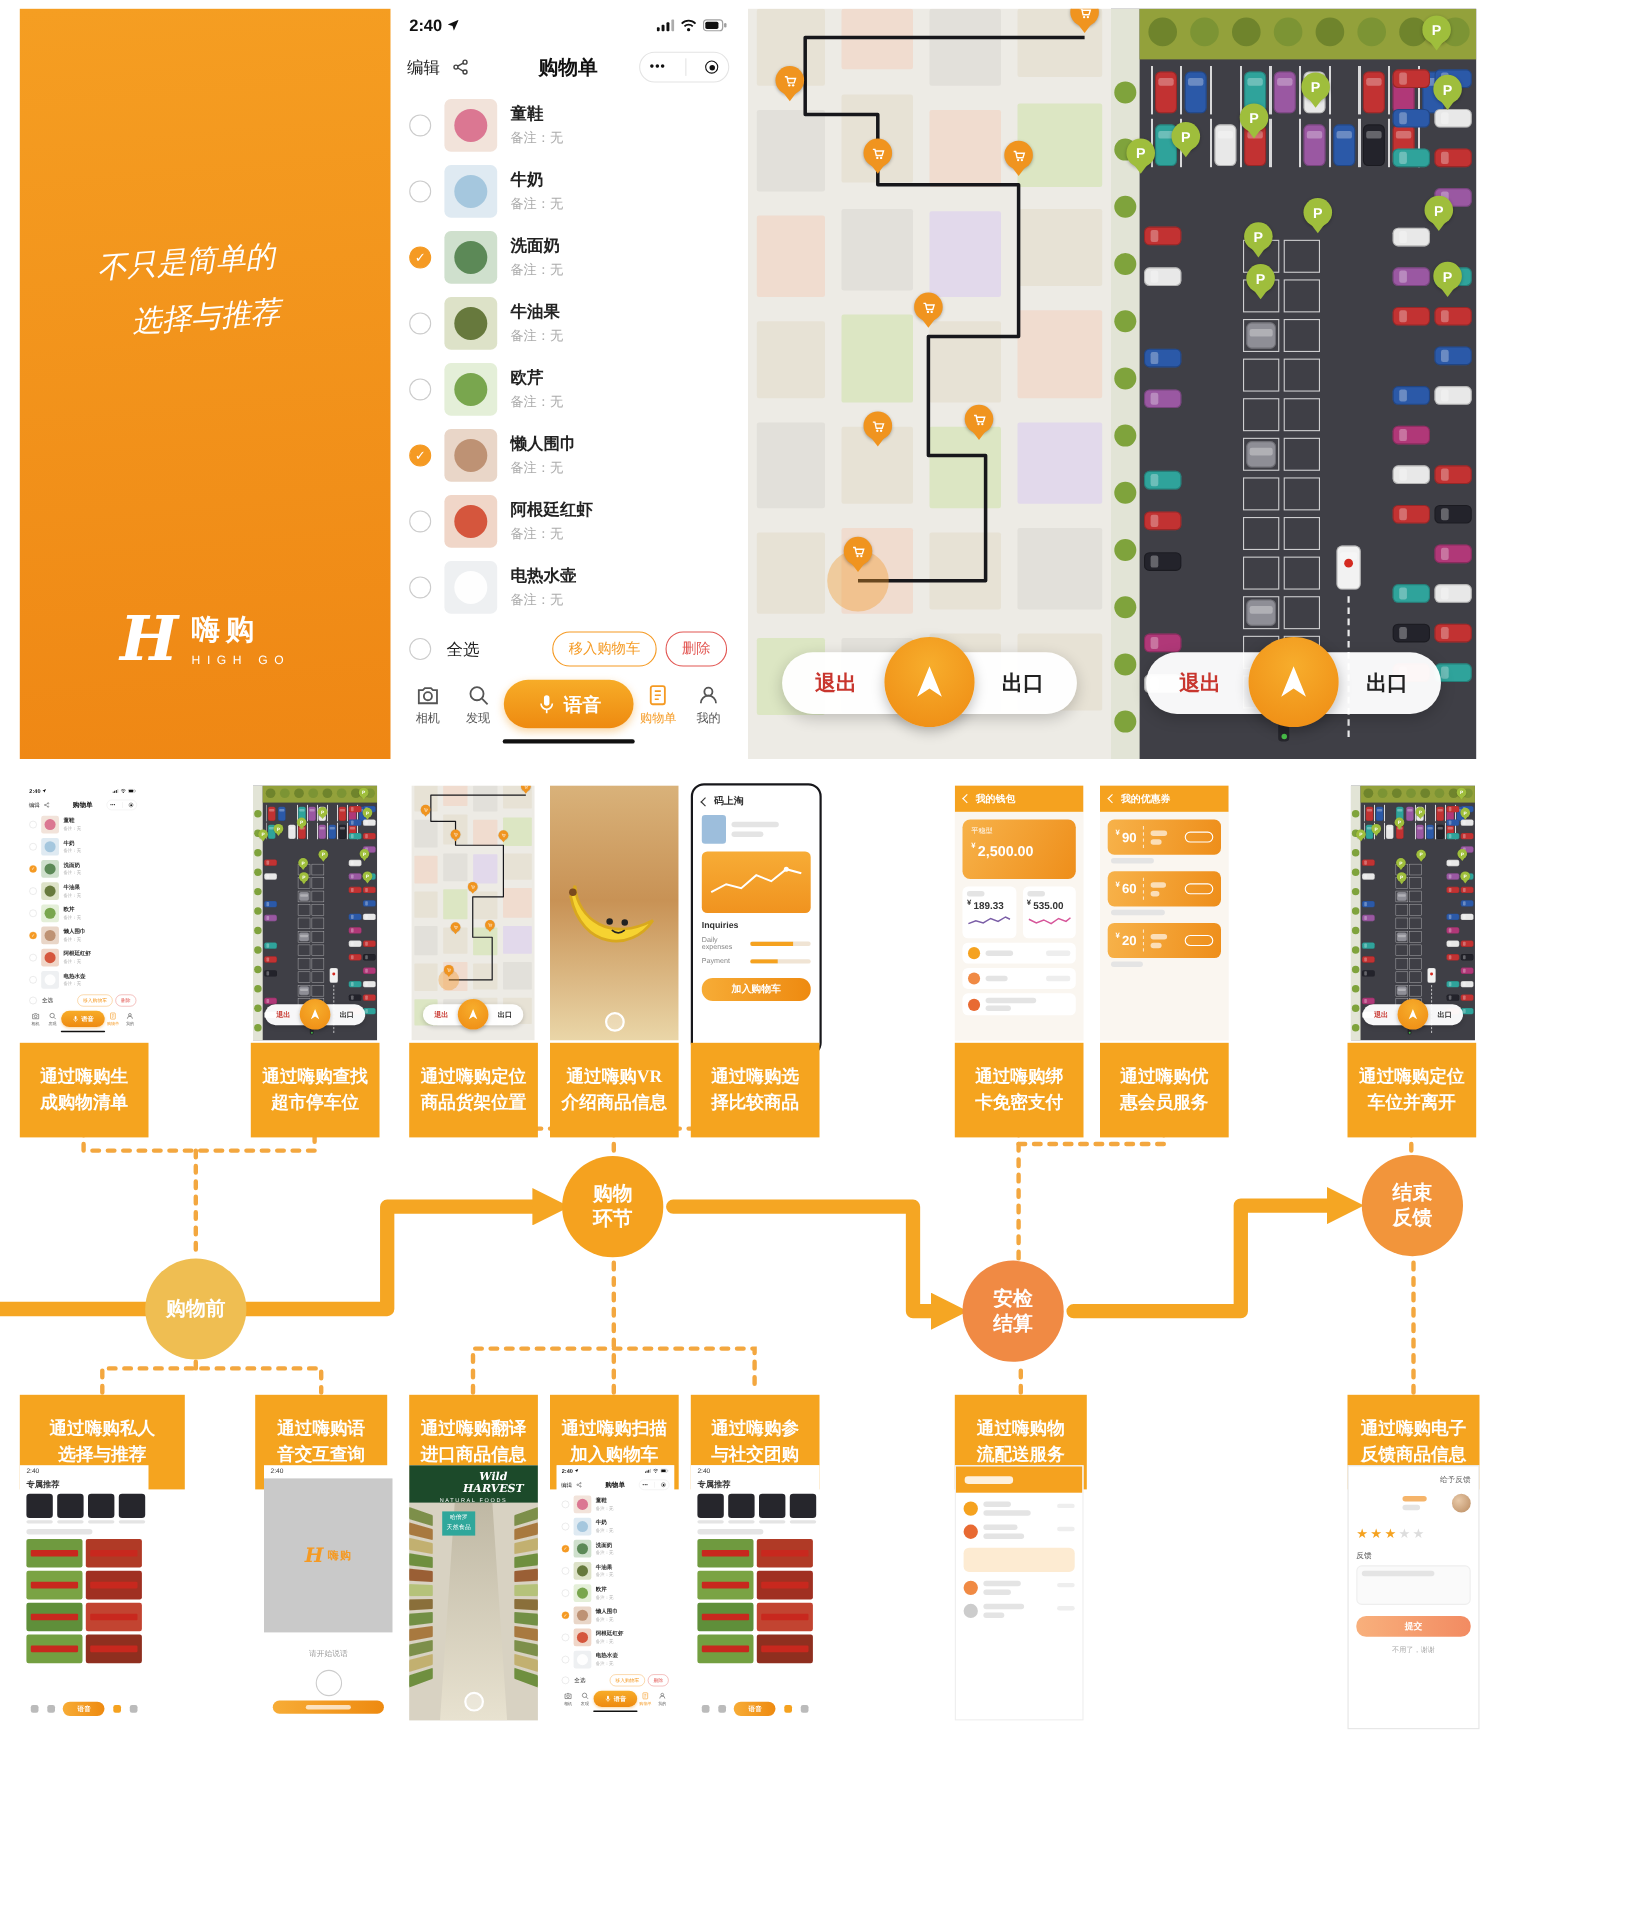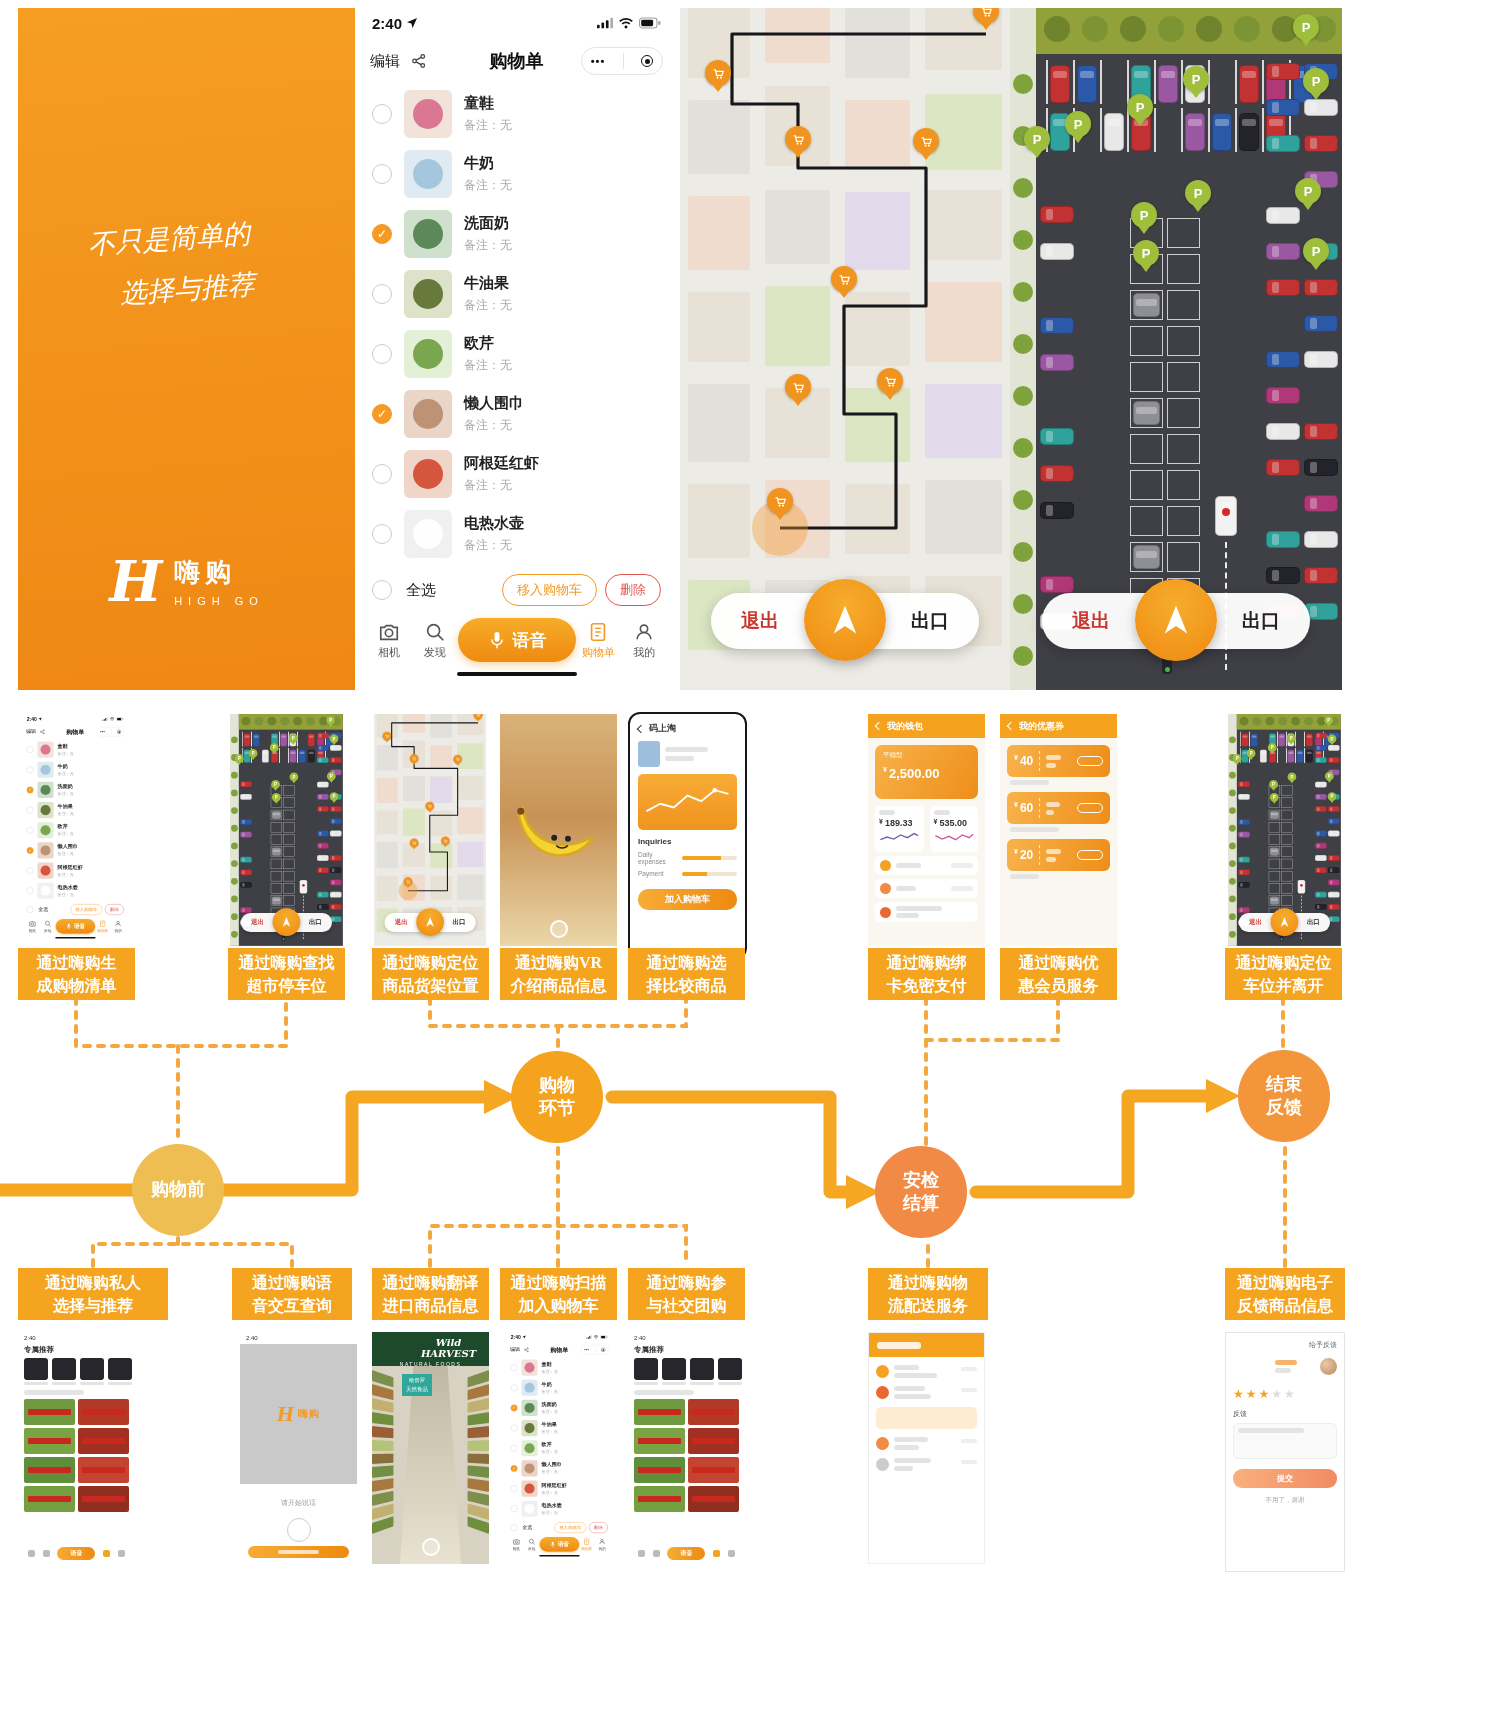--- a/index.html
+++ b/index.html
@@ -84,21 +84,21 @@
   .stall{position:absolute;width:33px;height:30px;border:1.5px solid rgba(255,255,255,.75);}
   .me-dot{position:absolute;left:7px;top:12px;width:8px;height:8px;border-radius:50%;background:#D42A20;}
   .dashv{position:absolute;border-left:2px dashed rgba(255,255,255,.9);}
   .tlight{position:absolute;width:10px;height:22px;background:#26262c;border-radius:3px;}
   .tlight::after{content:'';position:absolute;left:2.5px;bottom:2.5px;width:5px;height:5px;border-radius:50%;background:#49C04A;}
 
   
   .overlay-svg{position:absolute;left:0;top:0;pointer-events:none;}
   .flow{fill:none;stroke:#F5A623;stroke-width:13;stroke-linejoin:round;stroke-linecap:round;}
   .dashline{fill:none;stroke:#F3A73F;stroke-width:4;stroke-dasharray:6 8;stroke-linecap:round;}
-  .cap{position:absolute;background:#F5A41F;color:#fff;text-align:center;font:bold 16px/1.45 "Liberation Serif",serif;padding:3px 0;white-space:pre-line;}
+  .cap{position:absolute;background:#F5A41F;color:#fff;text-align:center;font:bold 16px/1.45 "Liberation Serif",serif;padding:20px 0;white-space:pre-line;}
   .node{position:absolute;width:92px;height:92px;border-radius:50%;display:flex;align-items:center;justify-content:center;color:#fff;font-weight:bold;font-size:18px;white-space:pre-line;text-align:center;line-height:1.3;font-family:"Liberation Serif",serif;}
   .clone-wrap{position:absolute;overflow:hidden;background:#fff;}
 
   
   .thumb{position:absolute;background:#fff;overflow:hidden;}
   .mini-head{height:24px;background:#F5A21F;color:#fff;display:flex;align-items:center;gap:5px;padding:0 8px;font-size:9px;font-weight:bold;}
   .back{width:6px;height:6px;border-left:1.5px solid #fff;border-bottom:1.5px solid #fff;transform:rotate(45deg);flex:none;}
   .back.dark{border-color:#333;}
   .bar{height:5px;border-radius:2.5px;background:#e4e4e4;}
   .bar.o{background:#F5B46A;}
@@ -1222,21 +1222,21 @@
         </span>
       </div>
   </div>
 
   <div class="thumb cpn" style="left:1000px;top:714px;width:117px;height:232px;">
     <div class="mini-head">
       <span class="back"></span>
       <span>我的优惠券</span>
     </div>
     <div class="cpn-card">
-      <span class="cpn-val"><span class="cur">¥</span><span>40</span></span>
+      <span class="cpn-val"><span class="cur">¥</span><span>90</span></span>
       <span class="cpn-div"></span>
         <span class="cpn-bars">
           <span class="bar w60"></span>
           <span class="bar w40"></span>
         </span>
         <span class="cpn-pill"></span>
     </div>
     <div class="cpn-sub">
         <span class="bar w40"></span>
       </div>

